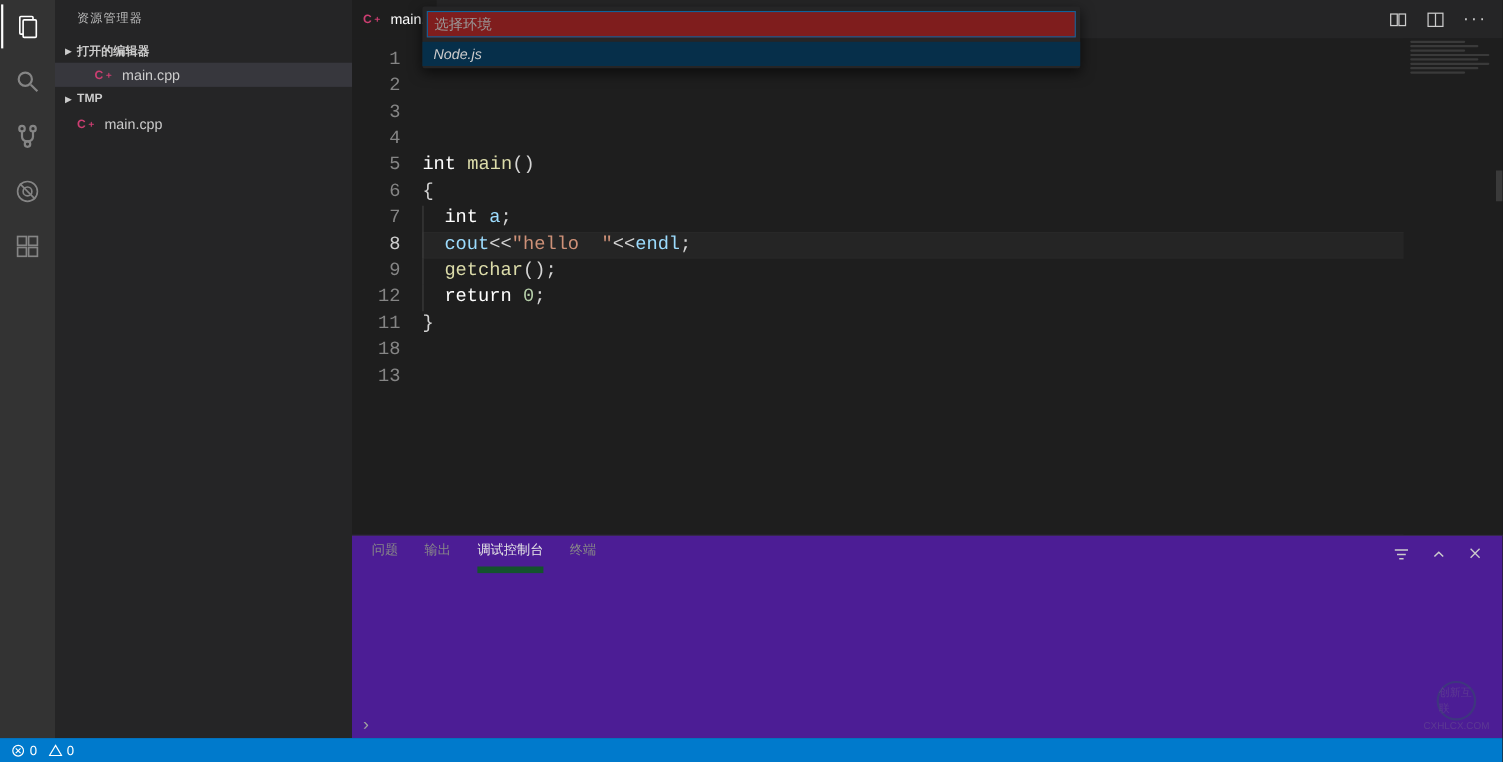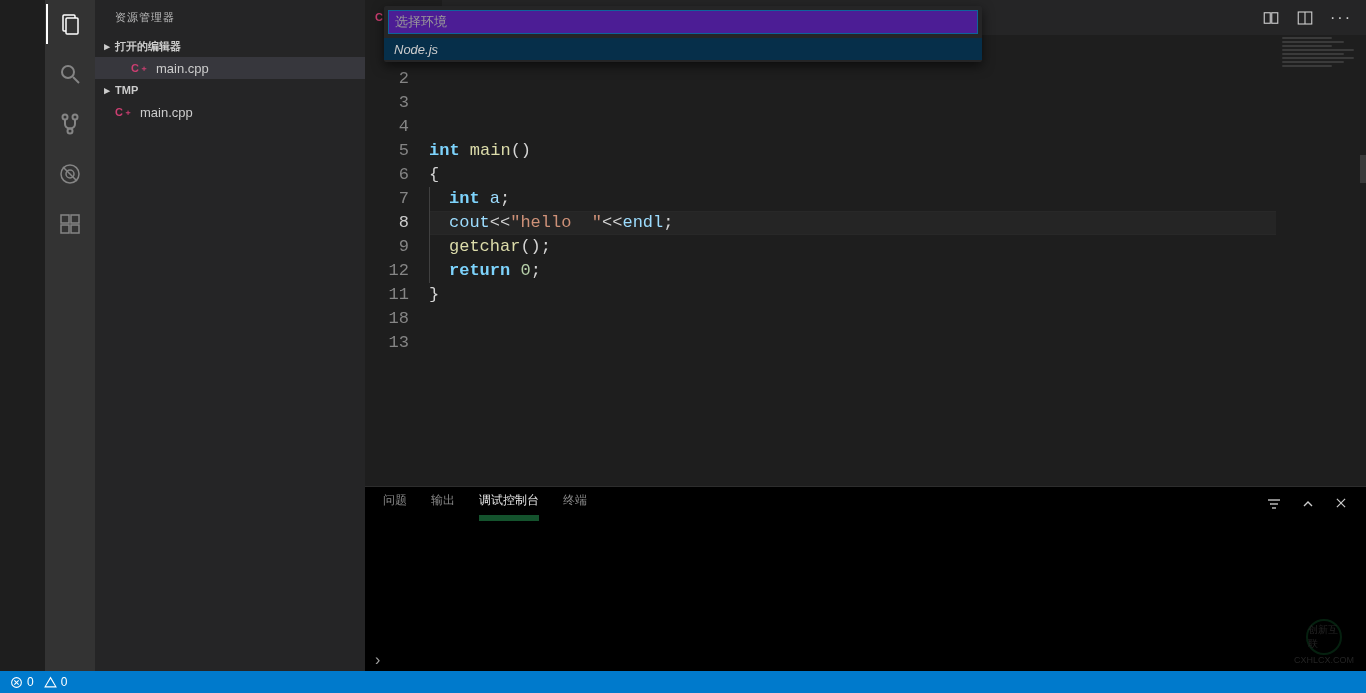--- a/index.html
+++ b/index.html
@@ -6,21 +6,21 @@
 body {
   width: 1366px; height: 693px;
   font-family: "Segoe UI", "Microsoft YaHei", sans-serif;
   font-size: 13px;
   color: #cccccc;
   background: #1e1e1e;
   overflow: hidden;
   display: flex;
   flex-direction: column;
 }
-.main-area { display: flex; flex: 1; min-height: 0; margin-left: 45px; }
+.main-area { display: flex; flex: 1; min-height: 0; }
 .activity-bar {
   width: 50px;
   background: #333333;
   display: flex; flex-direction: column; align-items: center;
   padding-top: 8px; gap: 18px;
 }
 .activity-bar .ab-item {
   width: 48px; height: 32px;
   display: flex; align-items: center; justify-content: center;
   color: #858585; cursor: pointer; position: relative;
@@ -66,39 +66,39 @@
   color: #858585; font-size: 17px; font-family: Consolas, "Courier New", monospace;
   line-height: 24px;
 }
 .gutter .ln.cur { color: #cccccc; }
 .code {
   flex: 1; padding-top: 8px; font-family: Consolas, "Courier New", monospace;
   font-size: 17px; line-height: 24px; white-space: pre; color: #d4d4d4;
 }
 .code .line { height: 24px; position: relative; }
 .code .line.current { background: rgba(255,255,255,0.03); box-shadow: inset 0 0 0 1px #282828; }
-.kw { color: #7dd3fc; font-weight: bold; }
+.kw { color: #ffffff; }
 .fn { color: #dcdcaa; }
 .str { color: #ce9178; }
 .num { color: #b5cea8; }
 .op { color: #d4d4d4; }
 .id { color: #9cdcfe; }
 .indent-guide { border-left: 1px solid #404040; display: inline-block; width: 20px; height: 24px; vertical-align: top; }
 .minimap {
   position: absolute; top: 0; right: 0; width: 90px; height: 100%;
   background: #1e1e1e;
 }
 .minimap .mm-line { height: 2px; margin: 2px 6px; background: #3a3a3a; border-radius: 1px; }
 .minimap .mm-line.s { width: 50px; }
 .minimap .mm-line.m { width: 62px; }
 .minimap .mm-line.l { width: 72px; }
 .minimap .mm-right { position:absolute; top:120px; right:0; width:6px; height:28px; background:#3a3a3a;}
 .panel {
   height: 185px; border-top: 1px solid #2d2d2d;
-  background: #000000; display: flex; flex-direction: column;
+  background: #4c1d95; display: flex; flex-direction: column;
 }
 .panel-tabs {
   height: 33px; display:flex; align-items:center; justify-content: space-between;
   padding: 0 18px;
 }
 .panel-tabs-left { display:flex; gap: 24px; font-size: 12px; color: #888888;}
 .panel-tabs-left .pt { cursor: pointer; padding: 6px 0;}
 .panel-tabs-left .pt.active { color: #e7e7e7; border-bottom: 6px solid #14532d;}
 .panel-tabs-right { display:flex; gap: 18px; color: #cccccc; }
 .panel-tabs-right span { cursor:pointer; }
@@ -115,21 +115,21 @@
 .quick-pick {
   position: absolute;
   top: 6px; left: 384px; width: 598px;
   background: #252526;
   box-shadow: 0 4px 12px rgba(0,0,0,0.6);
   z-index: 50;
   border-radius: 2px;
 }
 .qp-input {
   margin: 4px; padding: 4px 6px; height: 24px;
-  background: #4c1d95; color:#cccccc; border: 1px solid #0e639c;
+  background: #7f1d1d; color:#cccccc; border: 1px solid #0e639c;
   font-size: 13px; outline:none; display:flex; align-items:center;
 }
 .qp-input span { color:#9a9a9a; }
 .qp-list { padding-bottom: 2px; font-style: italic; }
 .qp-item { height: 22px; padding: 0 10px; display:flex; align-items:center; font-size:13px; color:#cccccc; cursor:pointer;}
 .qp-item.sel { background: #062f4a; }
 svg { display:block; }
 
 .watermark {
   position:absolute; right: 6px; bottom: 26px;

